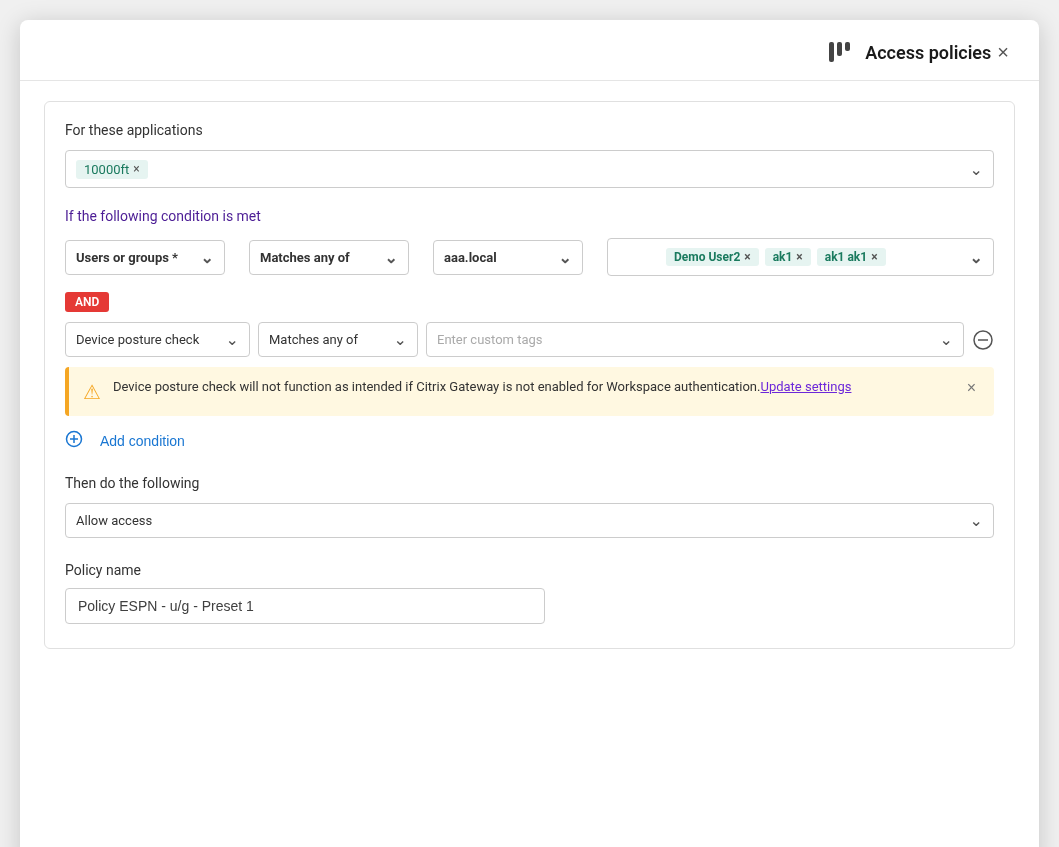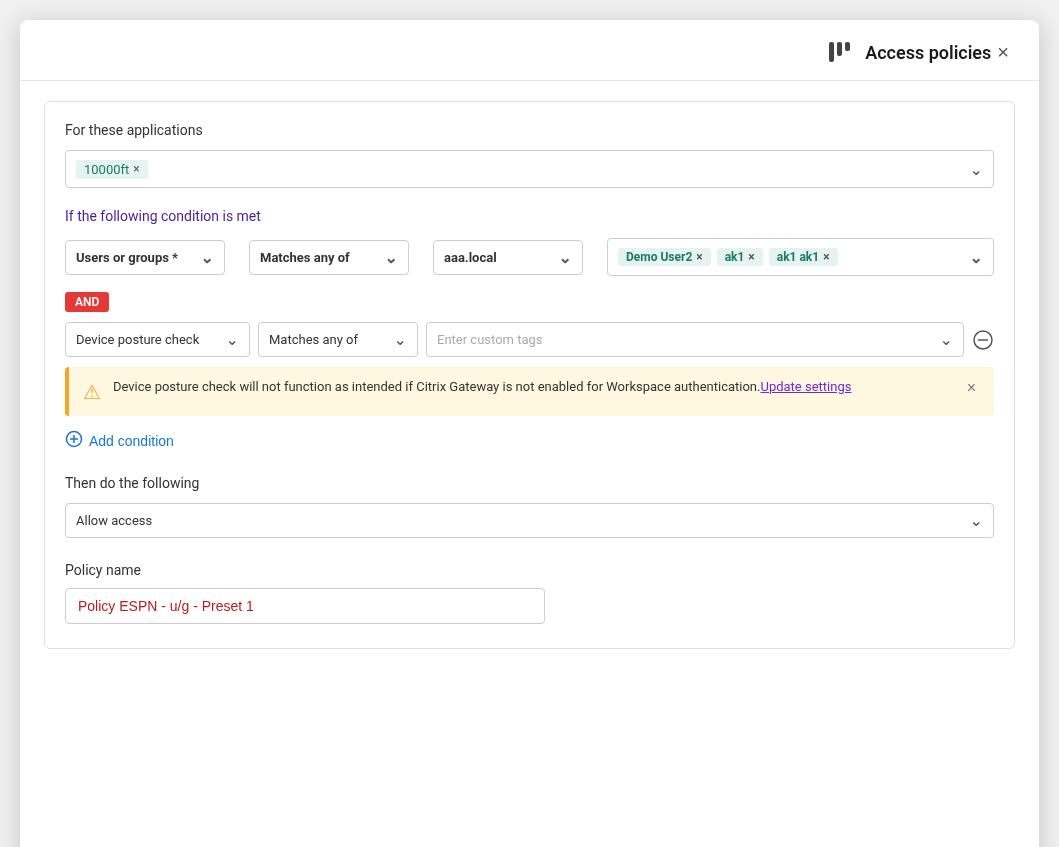--- a/index.html
+++ b/index.html
@@ -158,20 +158,21 @@
       align-items: center;
       justify-content: space-between;
       background: #fff;
       flex: 1;
       min-height: 38px;
     }
     .values-tags {
       display: flex;
       gap: 6px;
       flex-wrap: wrap;
+      margin-left: 48px;
     }
     .value-tag {
       background: #e6f4f1;
       color: #1a7a5e;
       border-radius: 3px;
       padding: 2px 8px;
       font-size: 12px;
       display: flex;
       align-items: center;
       gap: 4px;
@@ -252,21 +253,21 @@
       background: none;
       border: none;
       cursor: pointer;
       font-size: 16px;
       color: #777;
       padding: 0 4px;
     }
     .add-condition {
       display: flex;
       align-items: center;
-      gap: 6px;
+      gap: 17px;
       color: #1976d2;
       font-size: 14px;
       cursor: pointer;
       background: none;
       border: none;
       padding: 0;
     }
     .add-icon {
       font-size: 18px;
       line-height: 1;
@@ -288,21 +289,21 @@
     .policy-name-label {
       font-size: 14px;
       color: #333;
       margin-bottom: 10px;
     }
     .policy-name-input {
       border: 1px solid #ccc;
       border-radius: 4px;
       padding: 9px 12px;
       font-size: 14px;
-      color: #b91c1c;
+      color: #404040;
       width: 480px;
       outline: none;
     }
   </style>
 </head>
 <body>
 
 <div class="modal">
 
   <div class="modal-header">

